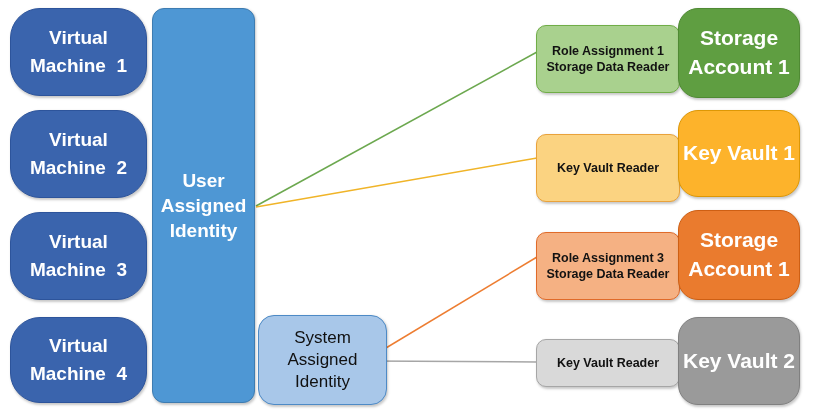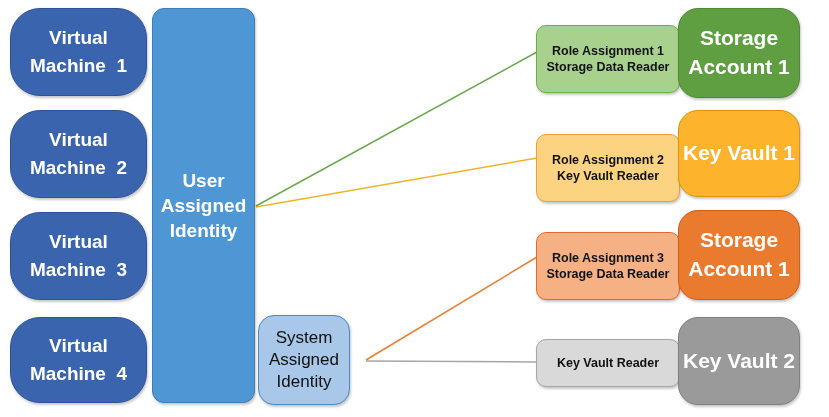--- a/index.html
+++ b/index.html
@@ -50,21 +50,21 @@
     border-radius: 12px;
     border: 1px solid #3E7CB1;
   }
   .uai-label {
     color: #ffffff;
     font-weight: bold;
     font-size: 19px;
     line-height: 1.32;
   }
   .sai-box {
-    left: 258px; top: 315px; width: 92px; height: 90px;
+    left: 258px; top: 315px; width: 129px; height: 90px;
     border-radius: 16px;
     border: 1.5px solid #4D8AC6;
     align-items: center;
   }
   .sai-label {
     color: #111111;
     font-weight: 400;
     font-size: 17px;
     line-height: 1.3;
   }
@@ -131,21 +131,20 @@
     <span class="label sai-label">System
 Assigned
 Identity</span>
   </div>
 
   <div class="box ra-box" style="top: 25px; background-color: rgb(169, 209, 142); border-color: rgb(112, 173, 71);">
     <span class="label ra-line">Role Assignment 1</span>
     <span class="label ra-line">Storage Data Reader</span>
   </div>
   <div class="box ra-box" style="top: 134px; background-color: rgb(251, 211, 129); border-color: rgb(233, 162, 59);">
-    <span class="label ra-line">Role Assignment 2</span>
     <span class="label ra-line">Key Vault Reader</span>
   </div>
   <div class="box ra-box" style="top: 232px; background-color: rgb(245, 177, 131); border-color: rgb(224, 107, 42);">
     <span class="label ra-line">Role Assignment 3</span>
     <span class="label ra-line">Storage Data Reader</span>
   </div>
   <div class="box ra-box" style="top: 339px; height: 48px; background-color: rgb(217, 217, 217); border-color: rgb(166, 166, 166);">
     <span class="label ra-line">Key Vault Reader</span>
   </div>
 

